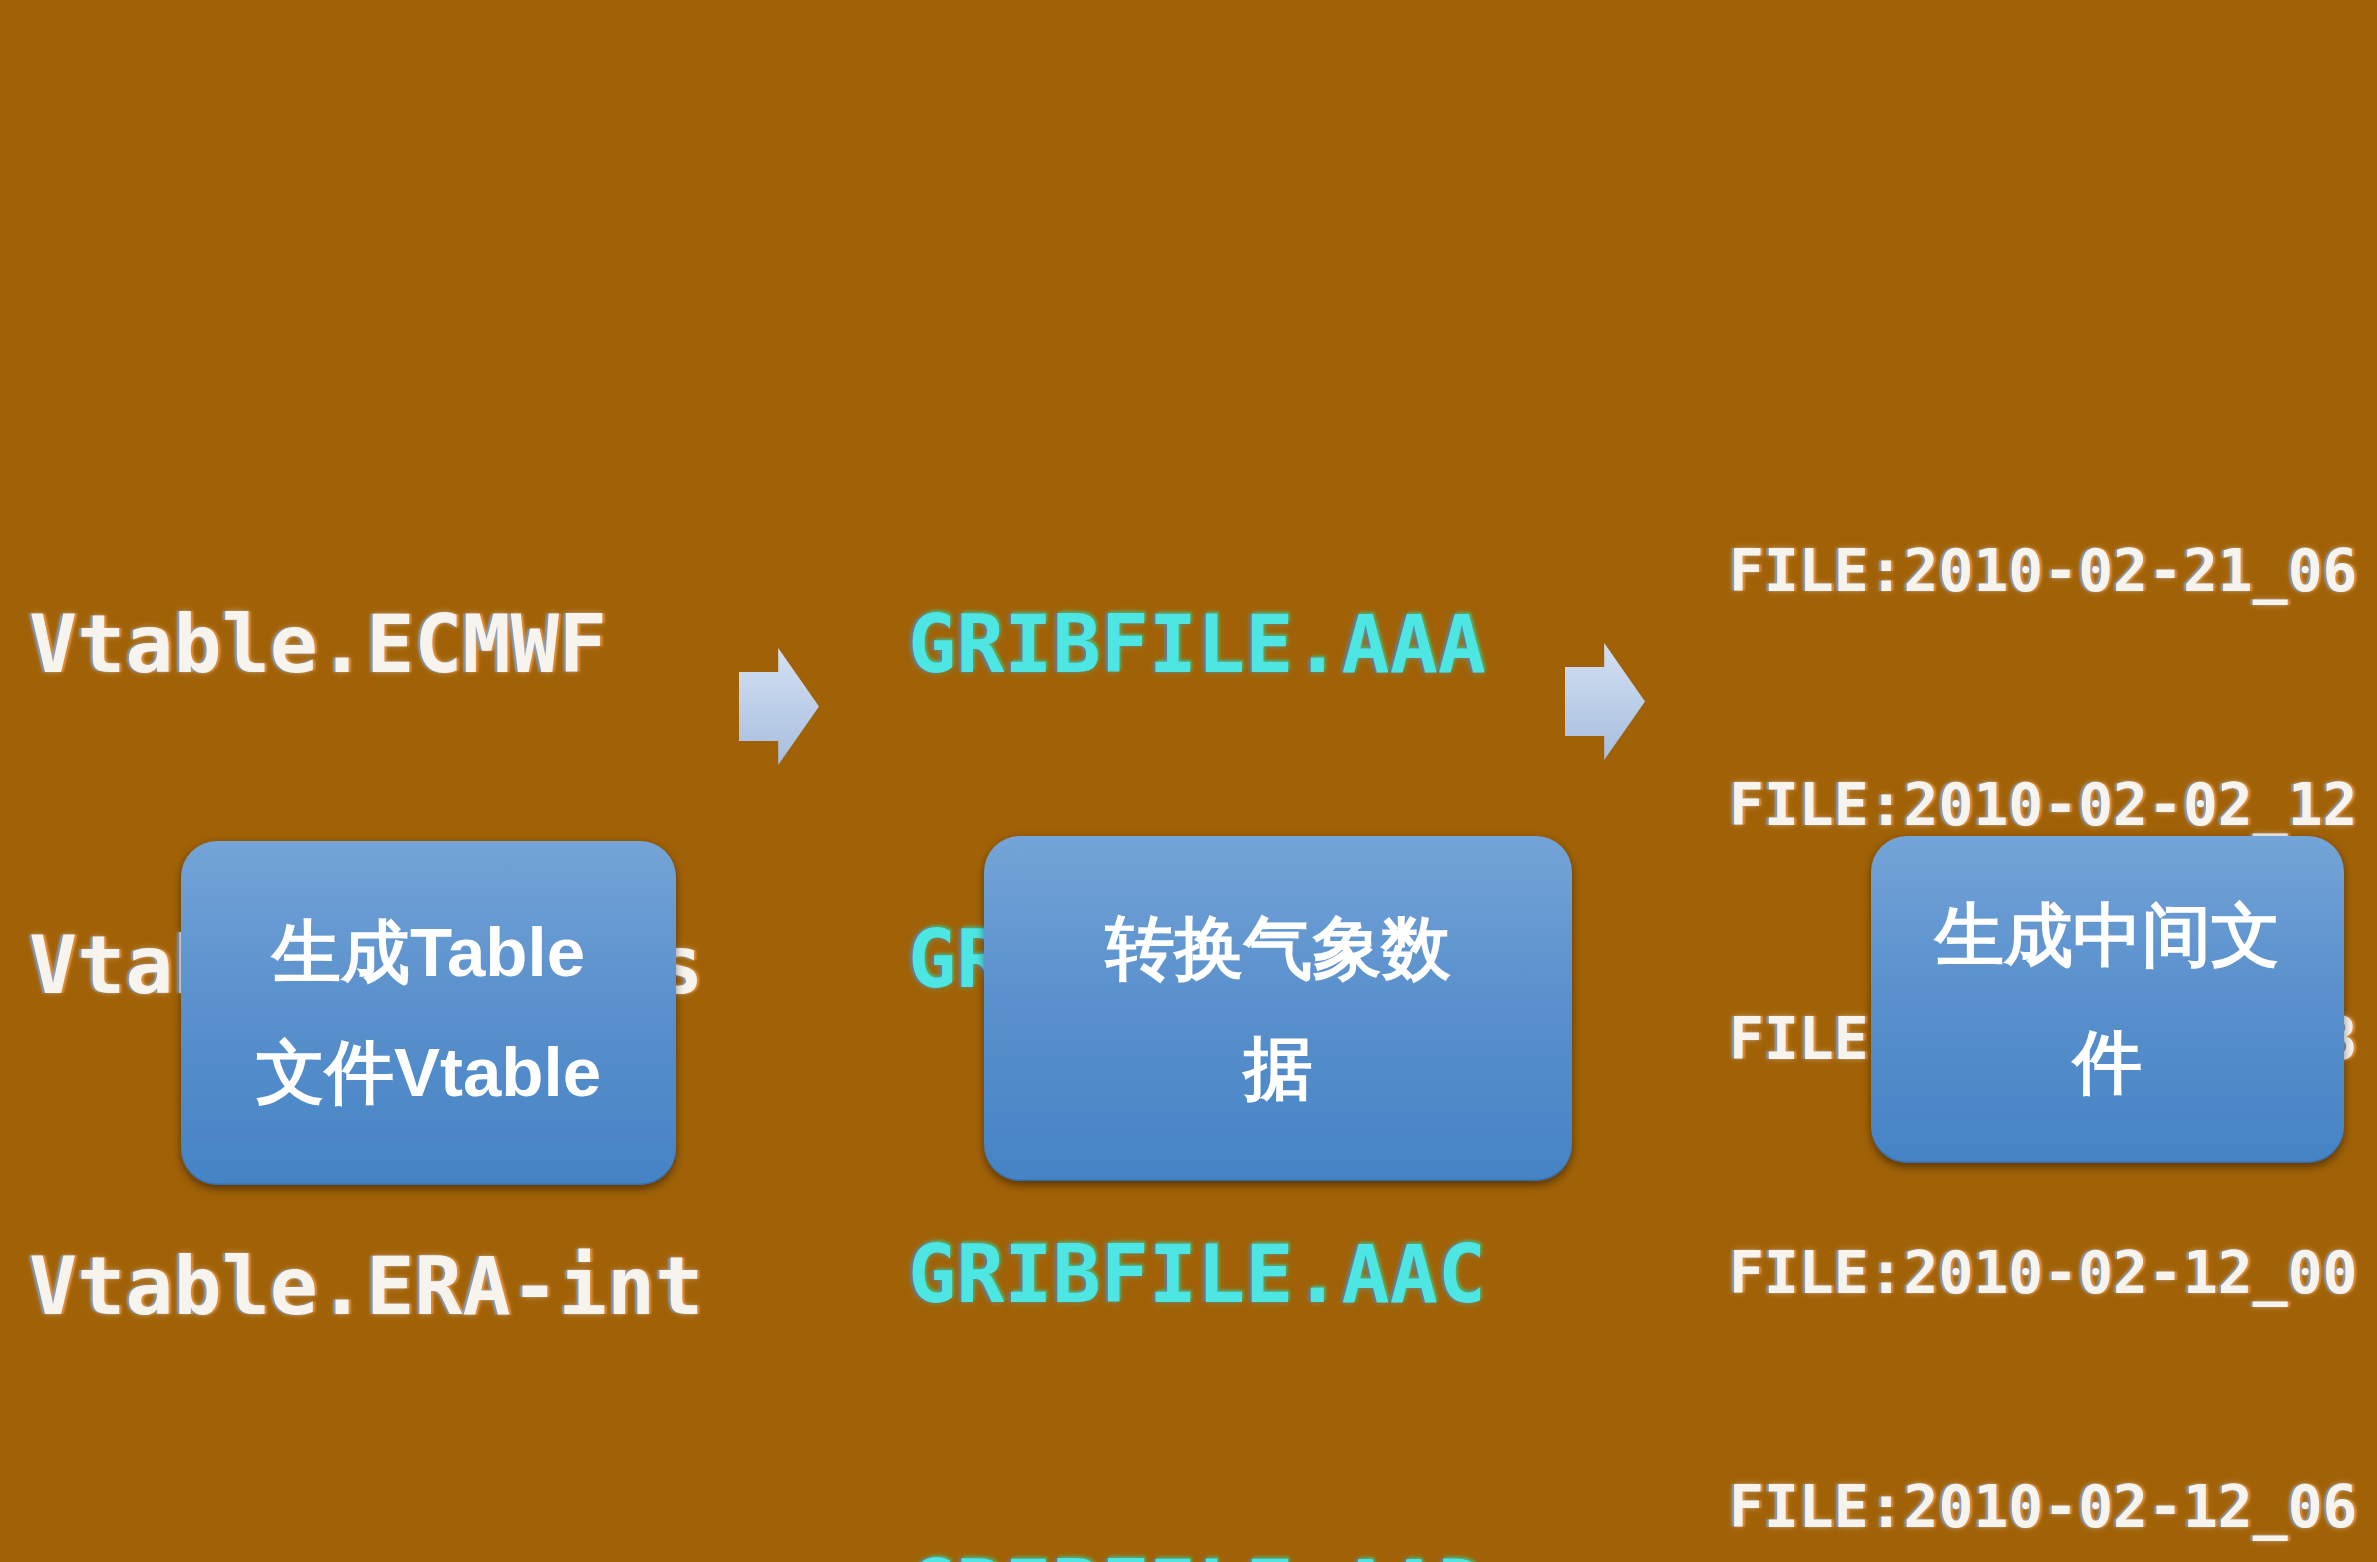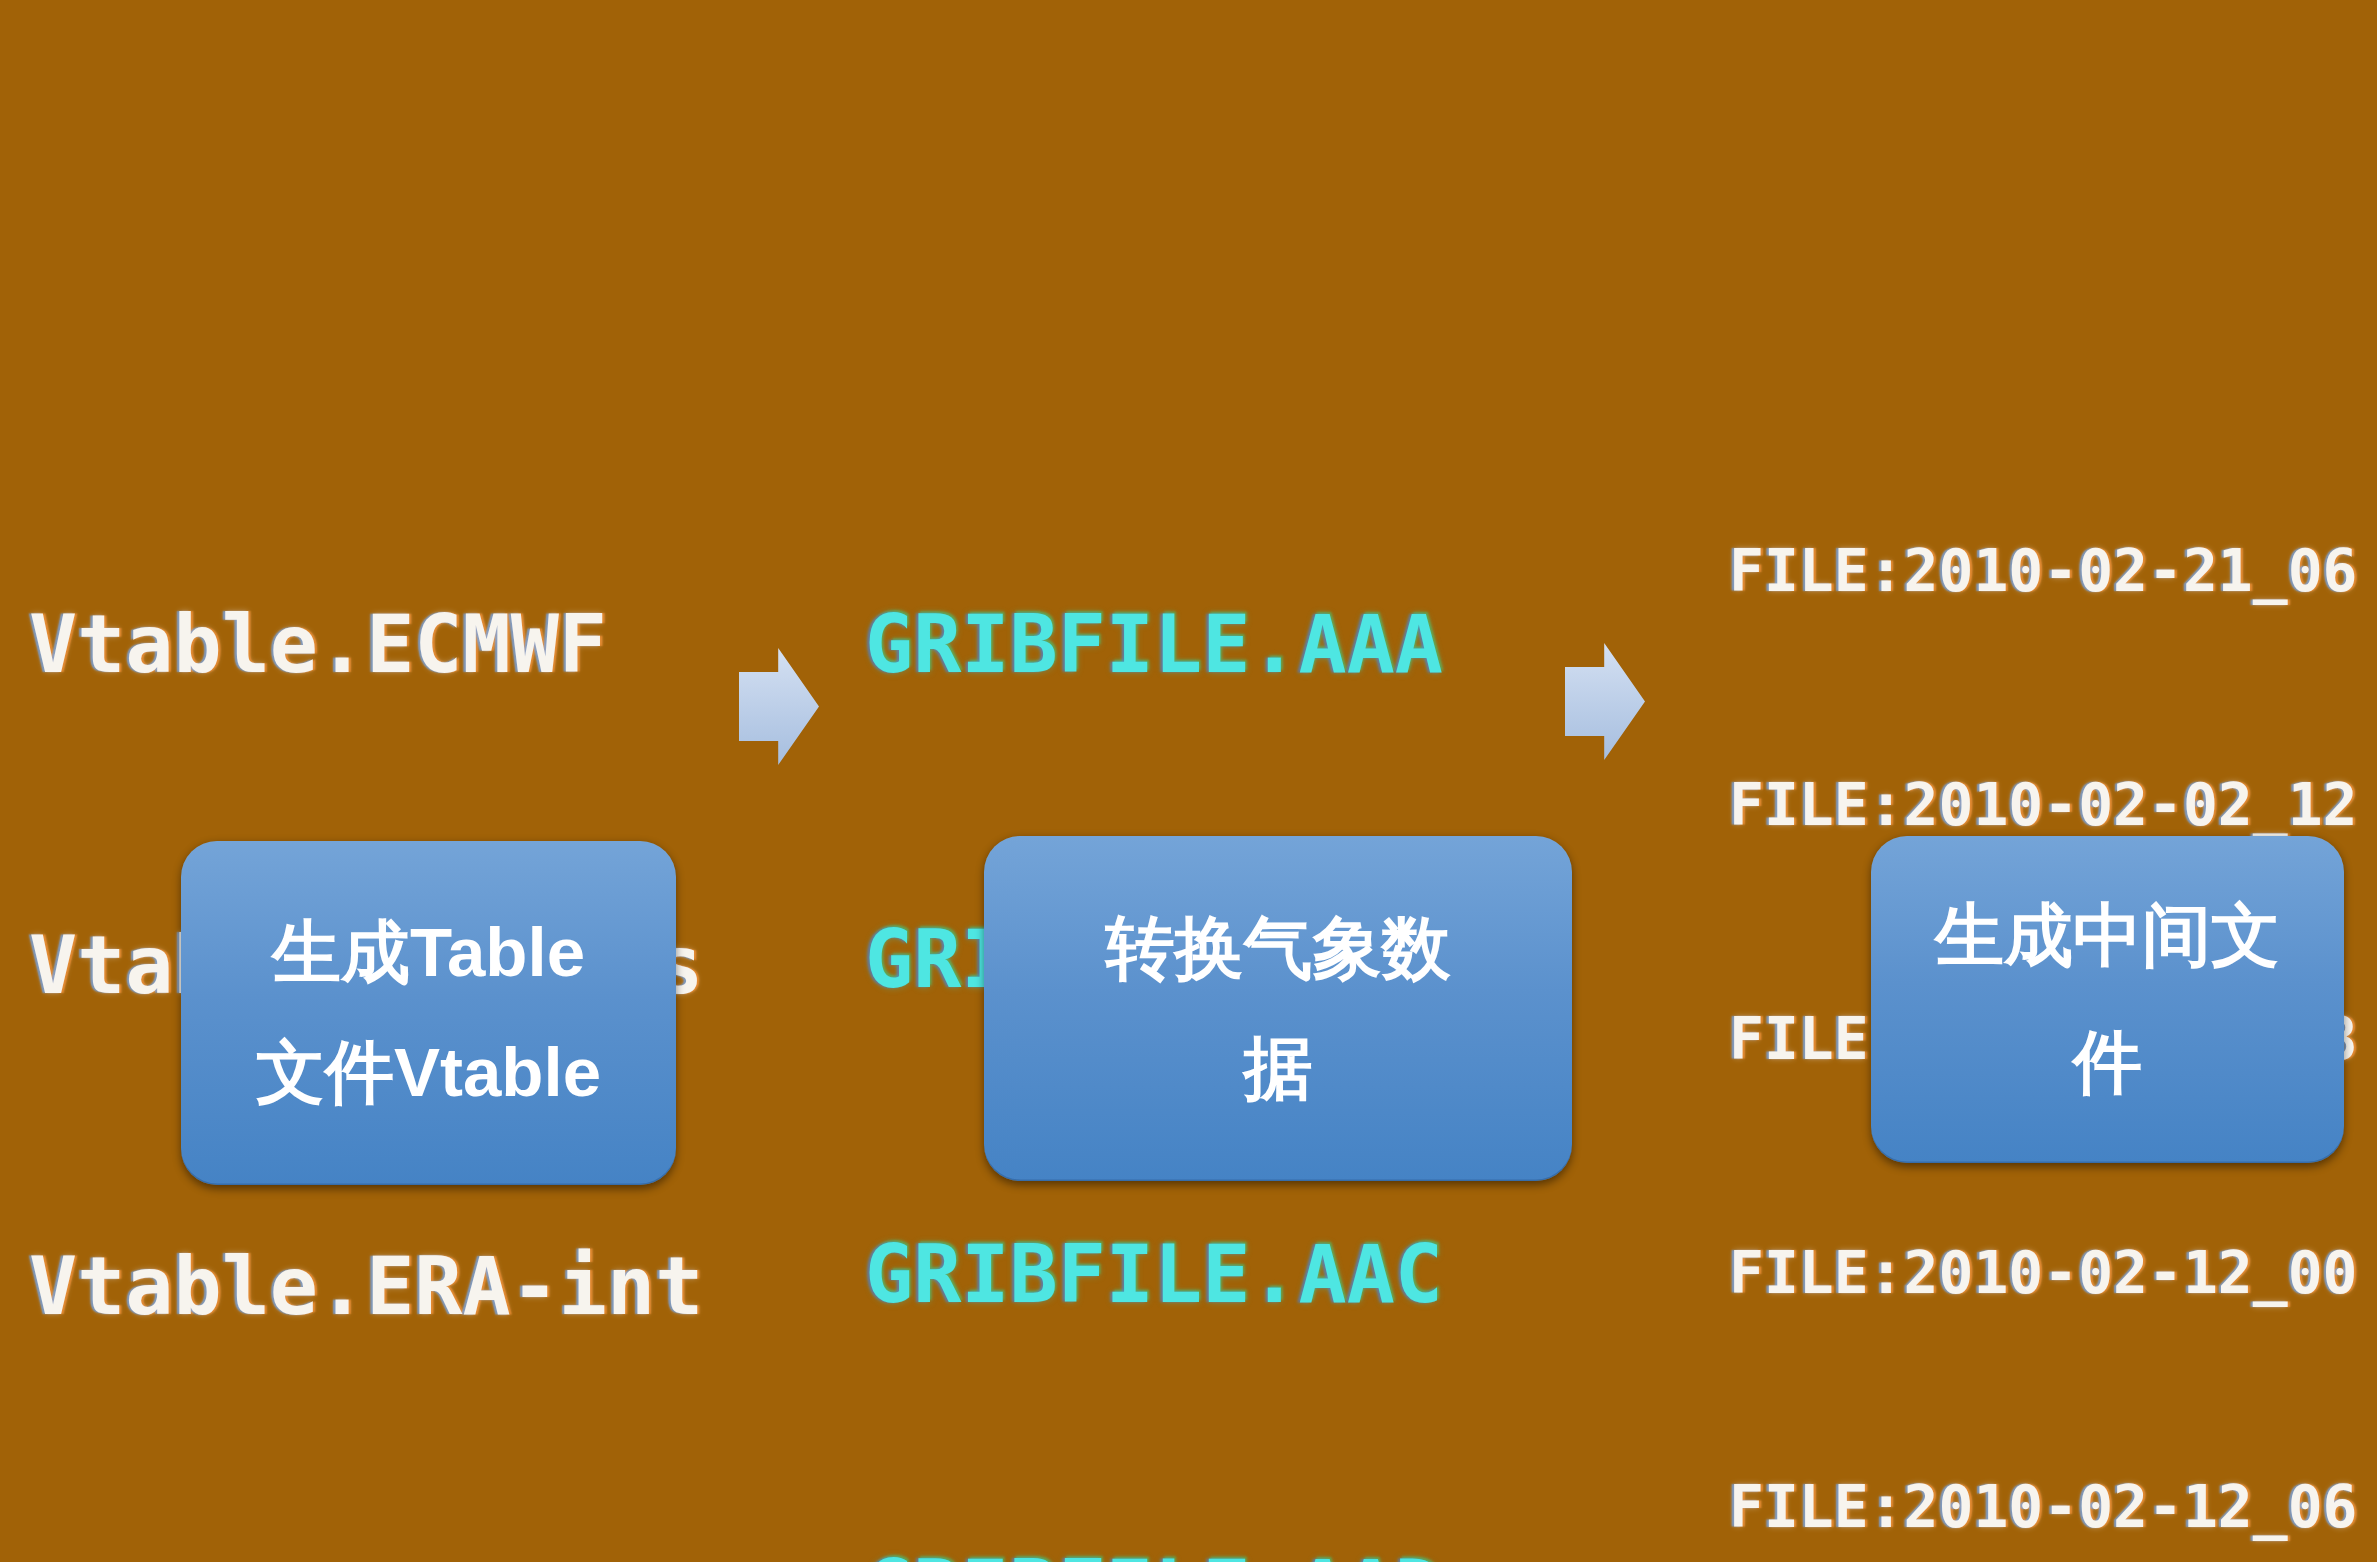--- a/index.html
+++ b/index.html
@@ -36,20 +36,21 @@
   .col-grib {
     left: 865px; top: 382px;
     font-size: 80px; line-height: 105px;
     font-weight: bold;
     color: #4ee6e2;
   }
   .col-grib .term-line {
     text-shadow: -2.4px 0 2.4px rgba(60,130,255,0.55),
                   1.6px -1.6px 2.4px rgba(60,210,120,0.55),
                   0 0 7.2px rgba(70,230,220,0.35);
+    margin-left: 43px;
   }
   .col-files {
     left: 1729px; top: 376px;
     font-size: 58px; line-height: 78px;
     font-weight: bold;
     color: #f7f4ee;
   }
   
   .block-arrow {
     position: absolute;

